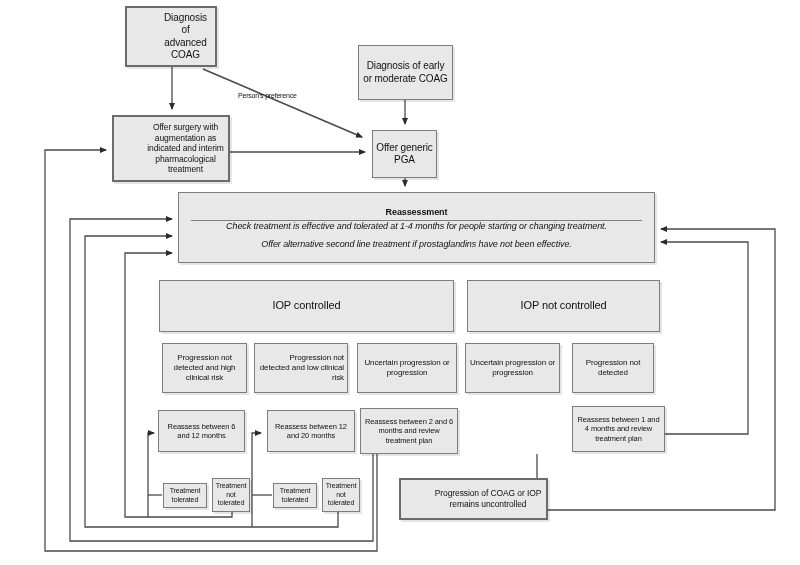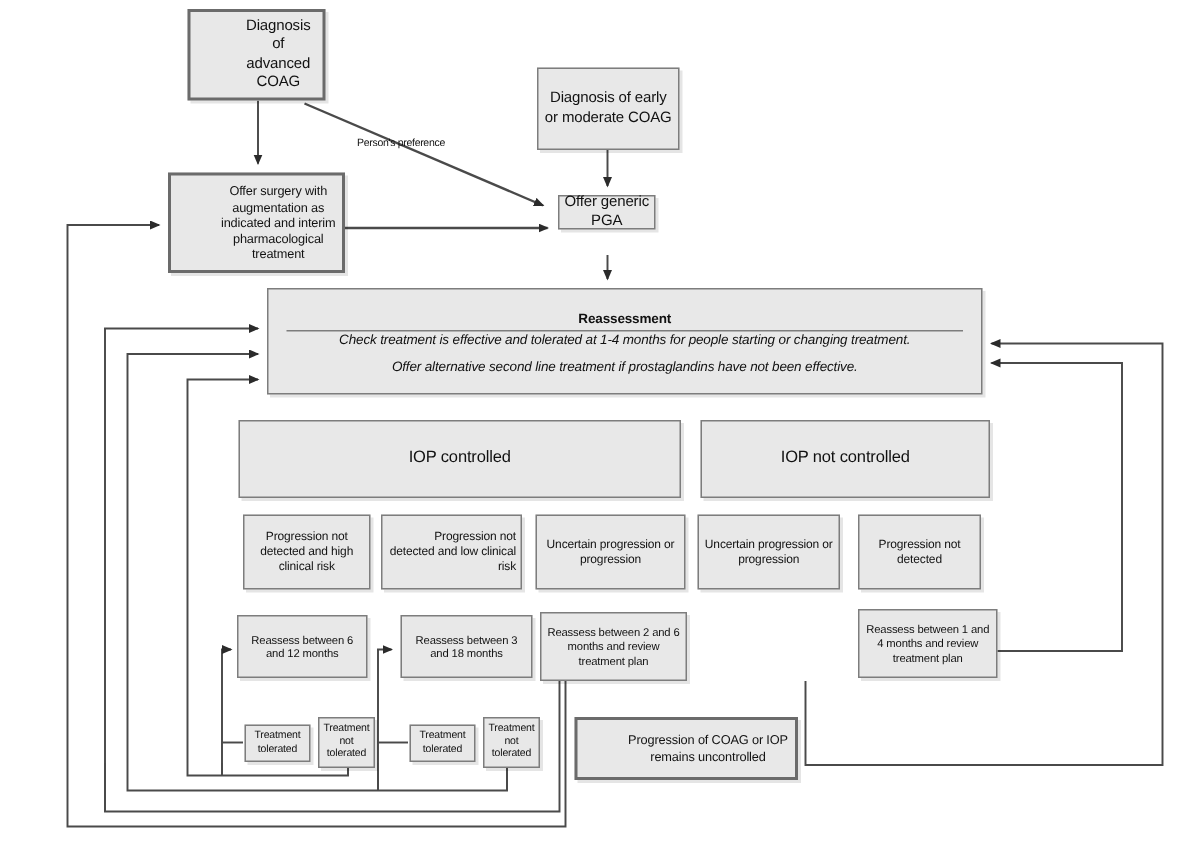--- a/index.html
+++ b/index.html
@@ -76,21 +76,21 @@
   </svg>
 
   <div class="edge-label" style="left:238px;top:92px;">Person's preference</div>
 
   <div class="node thick" style="left:125px;top:6px;width:92px;height:61px;font-size:10px;">Diagnosis of advanced COAG</div>
 
   <div class="node" style="left:358px;top:45px;width:95px;height:55px;font-size:10px;">Diagnosis of early or moderate COAG</div>
 
   <div class="node thick" style="left:112px;top:115px;width:118px;height:67px;font-size:8.5px;">Offer surgery with augmentation as indicated and interim pharmacological treatment</div>
 
-  <div class="node" style="left:372px;top:130px;width:65px;height:23px;font-size:10px;">Offer generic PGA</div>
+  <div class="node" style="left:372px;top:130px;width:65px;height:48px;font-size:10px;">Offer generic PGA</div>
 
   <div class="node reassessment" style="left:178px;top:192px;width:477px;height:71px;">
     <div class="reassess-header">Reassessment</div>
     <div class="reassess-body">
       <span>Check treatment is effective and tolerated at 1-4 months for people starting or changing treatment.</span>
       <span>Offer alternative second line treatment if prostaglandins have not been effective.</span>
     </div>
   </div>
 
   <div class="node" style="left:159px;top:280px;width:295px;height:52px;font-size:11px;">IOP controlled</div>
@@ -102,30 +102,30 @@
   <div class="node" style="left:254px;top:343px;width:94px;height:50px;font-size:8px;text-align:right;">Progression not detected and low clinical risk</div>
 
   <div class="node" style="left:357px;top:343px;width:100px;height:50px;font-size:8px;">Uncertain progression or progression</div>
 
   <div class="node" style="left:465px;top:343px;width:95px;height:50px;font-size:8px;">Uncertain progression or progression</div>
 
   <div class="node" style="left:572px;top:343px;width:82px;height:50px;font-size:8px;">Progression not detected</div>
 
   <div class="node" style="left:158px;top:410px;width:87px;height:42px;font-size:7.5px;">Reassess between 6 and 12 months</div>
 
-  <div class="node" style="left:267px;top:410px;width:88px;height:42px;font-size:7.5px;">Reassess between 3 and 18 months</div>
+  <div class="node" style="left:267px;top:410px;width:88px;height:42px;font-size:7.5px;">Reassess between 12 and 20 months</div>
 
   <div class="node" style="left:360px;top:408px;width:98px;height:46px;font-size:7.5px;">Reassess between 2 and 6 months and review treatment plan</div>
 
 
   <div class="node" style="left:572px;top:406px;width:93px;height:46px;font-size:7.5px;">Reassess between 1 and 4 months and review treatment plan</div>
 
   <div class="node" style="left:163px;top:483px;width:44px;height:25px;font-size:7px;">Treatment tolerated</div>
 
   <div class="node" style="left:212px;top:478px;width:38px;height:34px;font-size:7px;">Treatment not tolerated</div>
 
   <div class="node" style="left:273px;top:483px;width:44px;height:25px;font-size:7px;">Treatment tolerated</div>
 
   <div class="node" style="left:322px;top:478px;width:38px;height:34px;font-size:7px;">Treatment not tolerated</div>
 
-  <div class="node thick" style="left:383px;top:478px;width:149px;height:42px;font-size:8.5px;">Progression of COAG or IOP remains uncontrolled</div>
+  <div class="node thick" style="left:399px;top:478px;width:149px;height:42px;font-size:8.5px;">Progression of COAG or IOP remains uncontrolled</div>
 
 </div>
 
 </body></html>

